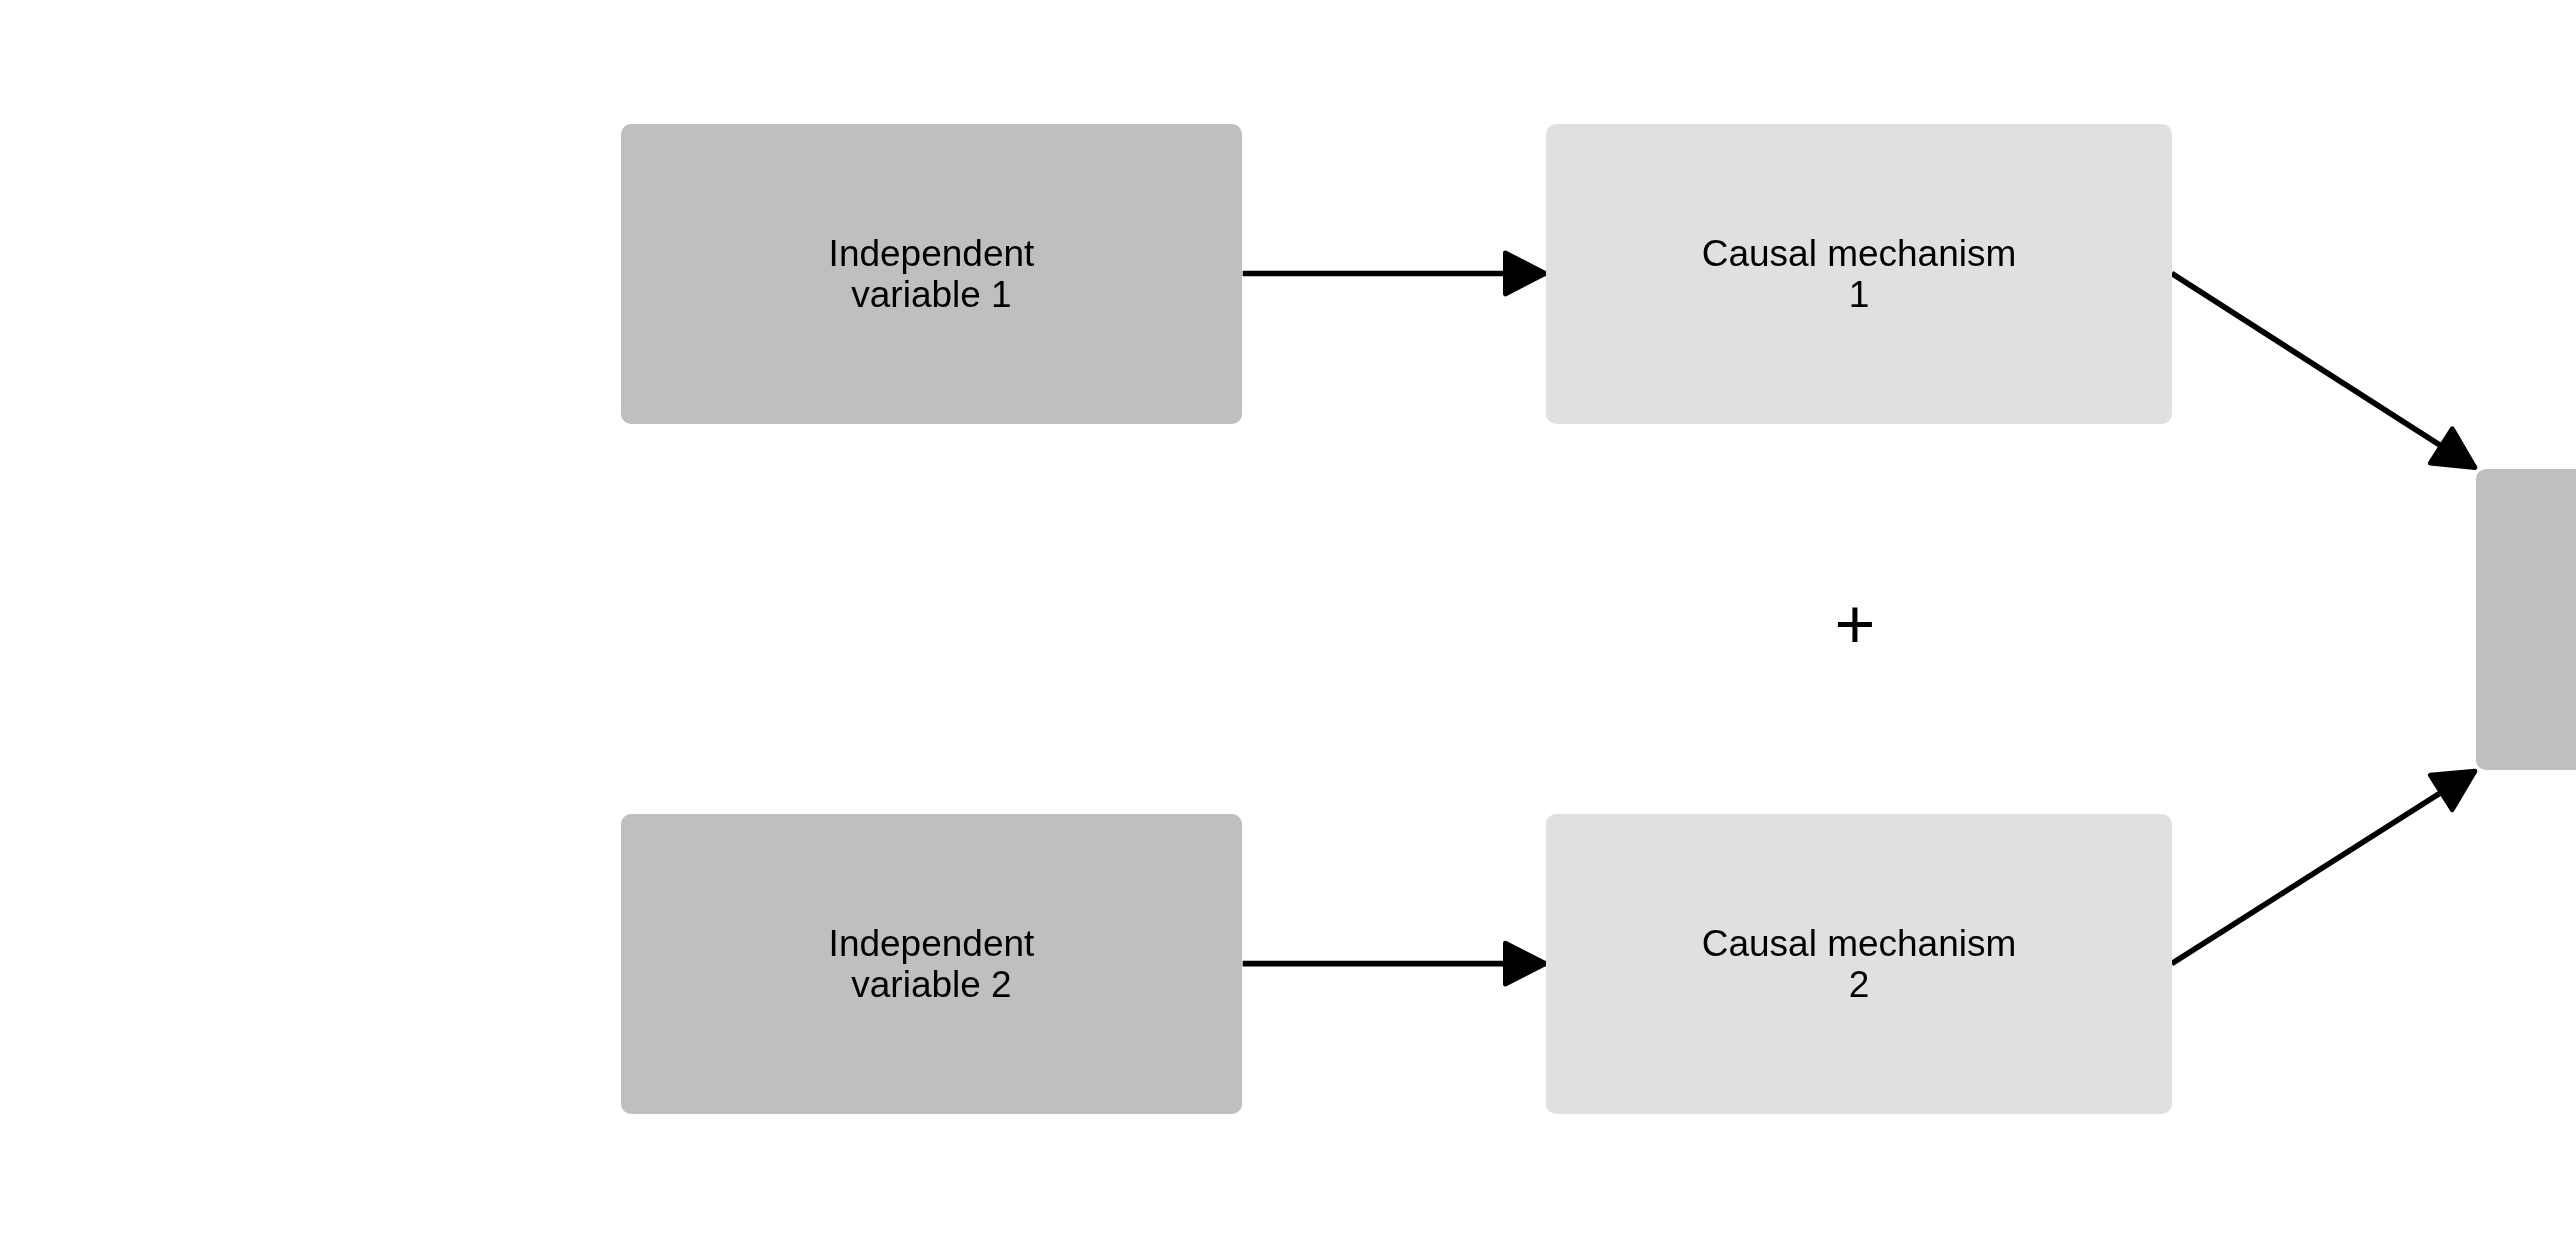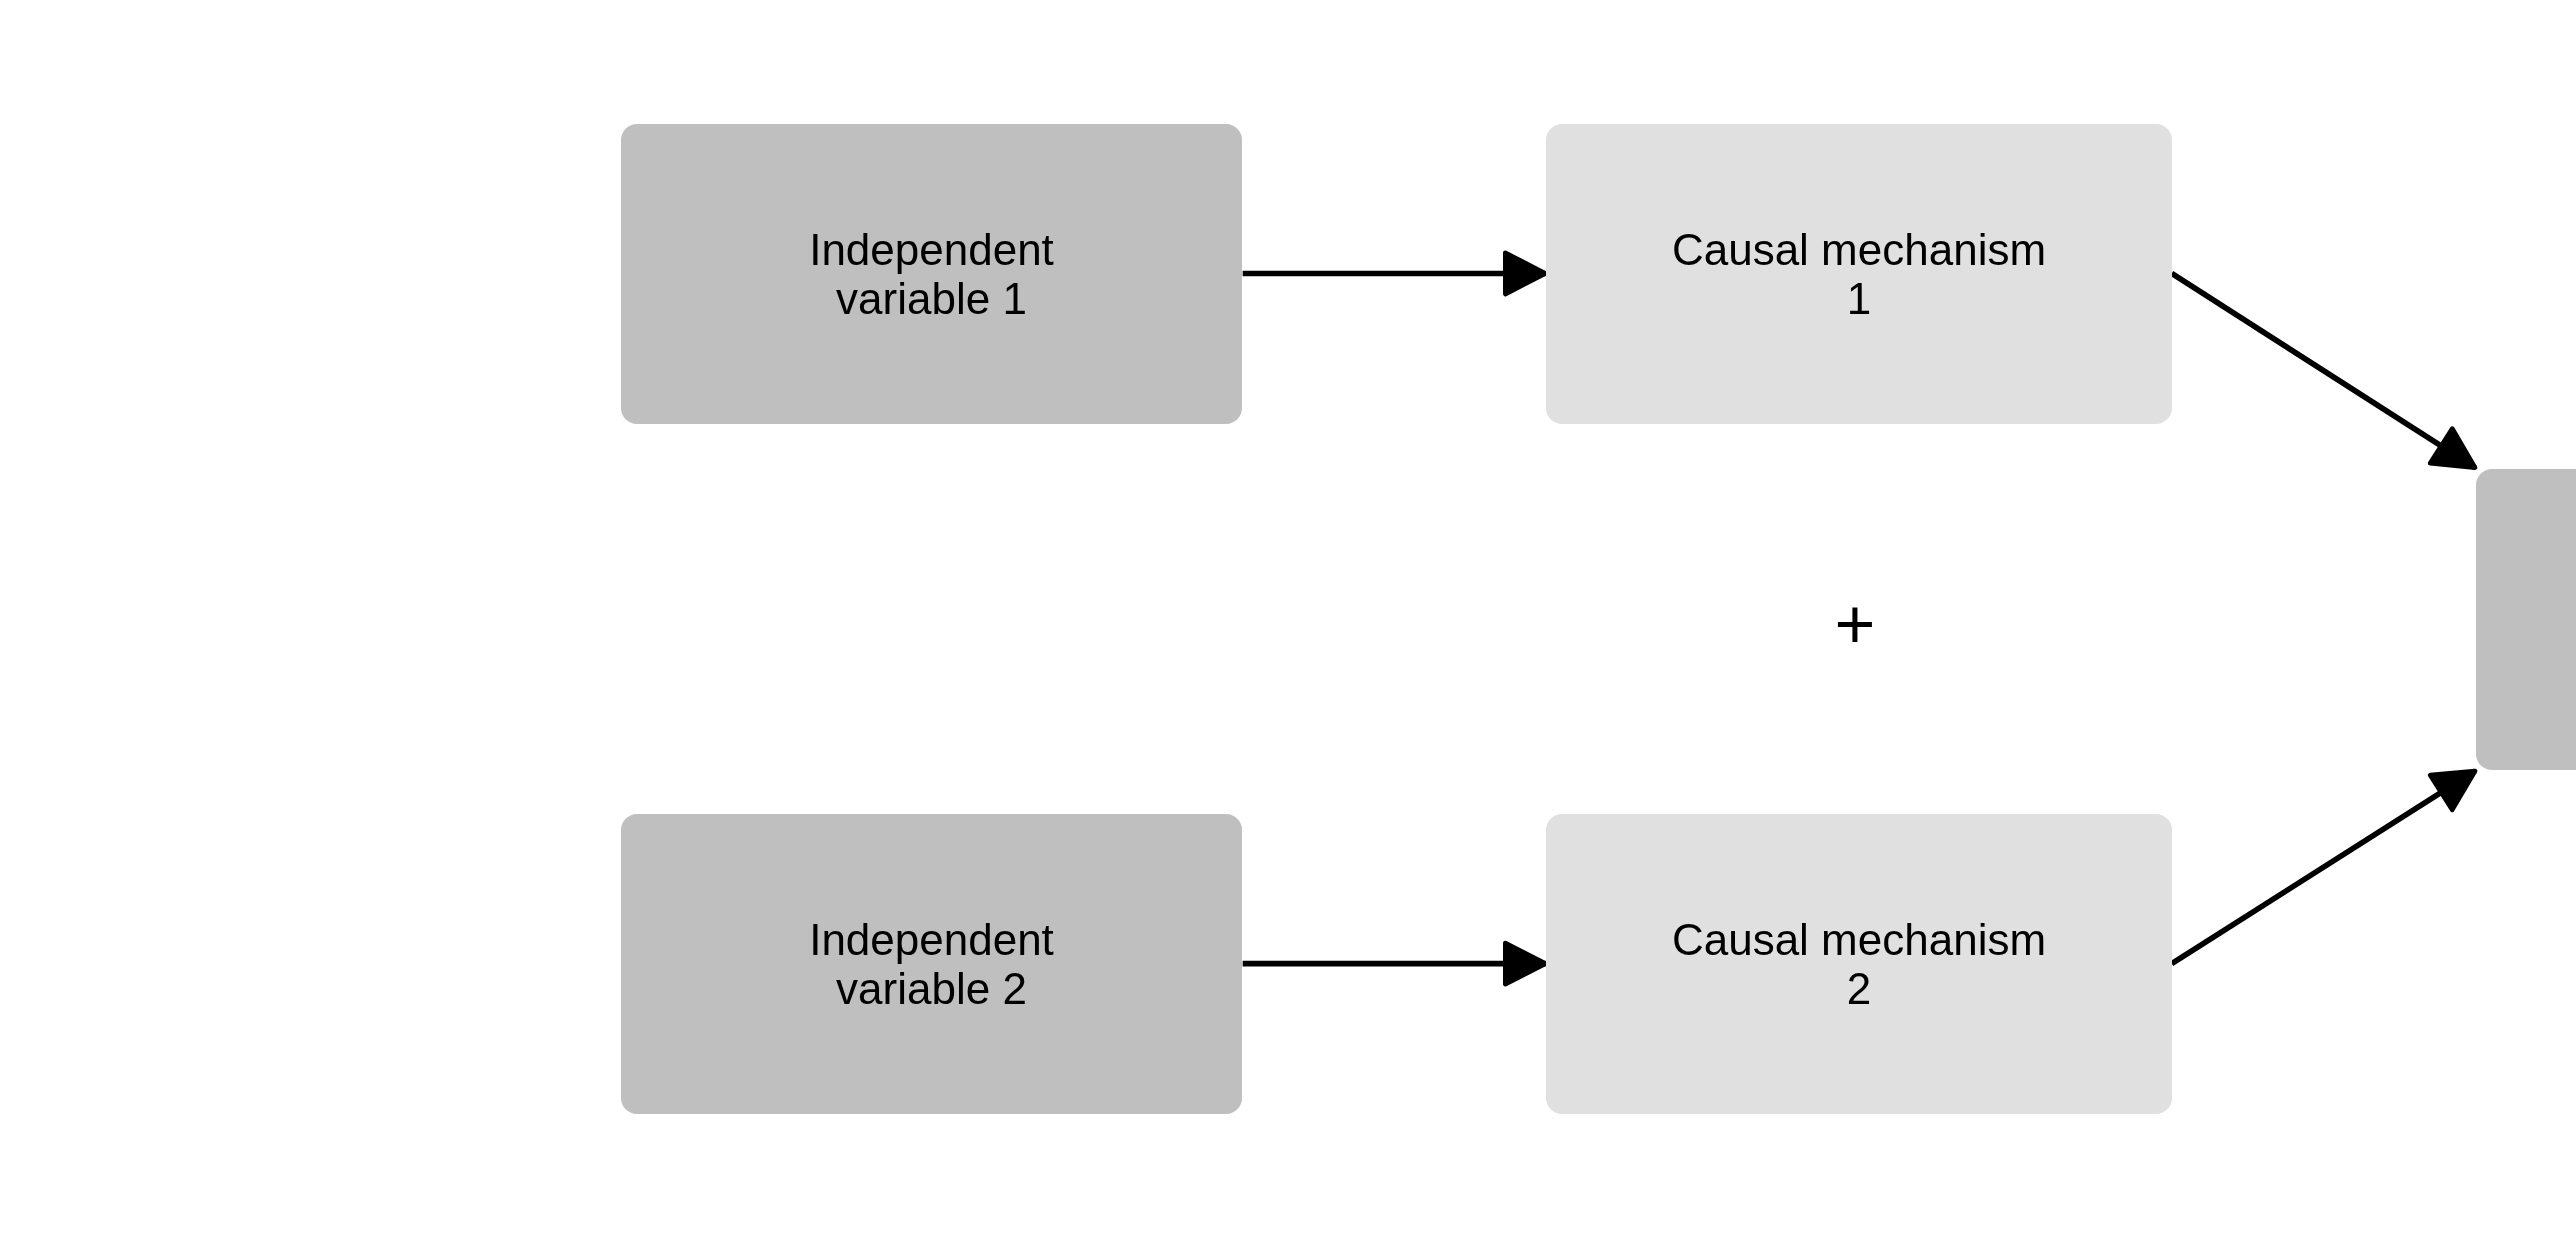--- a/index.html
+++ b/index.html
@@ -10,27 +10,27 @@
   #canvas {
     position: relative;
     width: 3709px;
     height: 1236px;
     background: #ffffff;
     font-family: "Liberation Sans", sans-serif;
     overflow: hidden;
   }
   .node {
     position: absolute;
-    border-radius: 16px;
+    border-radius: 10px;
     display: flex;
     align-items: center;
     justify-content: center;
     text-align: center;
     color: #000000;
-    font-size: 44px;
+    font-size: 37px;
     line-height: 1.12;
     white-space: pre-line;
   }
   #node-iv1 { left: 621px; top: 124px;  width: 621px; height: 300px; }
   #node-cm1 { left: 1546px; top: 124px;  width: 626px; height: 300px; }
   #node-dv  { left: 2476px; top: 469px;  width: 626px; height: 301px; }
   #node-iv2 { left: 621px; top: 814px; width: 621px; height: 300px; }
   #node-cm2 { left: 1546px; top: 814px; width: 626px; height: 300px; }
   .plus-sign {
     position: absolute;

